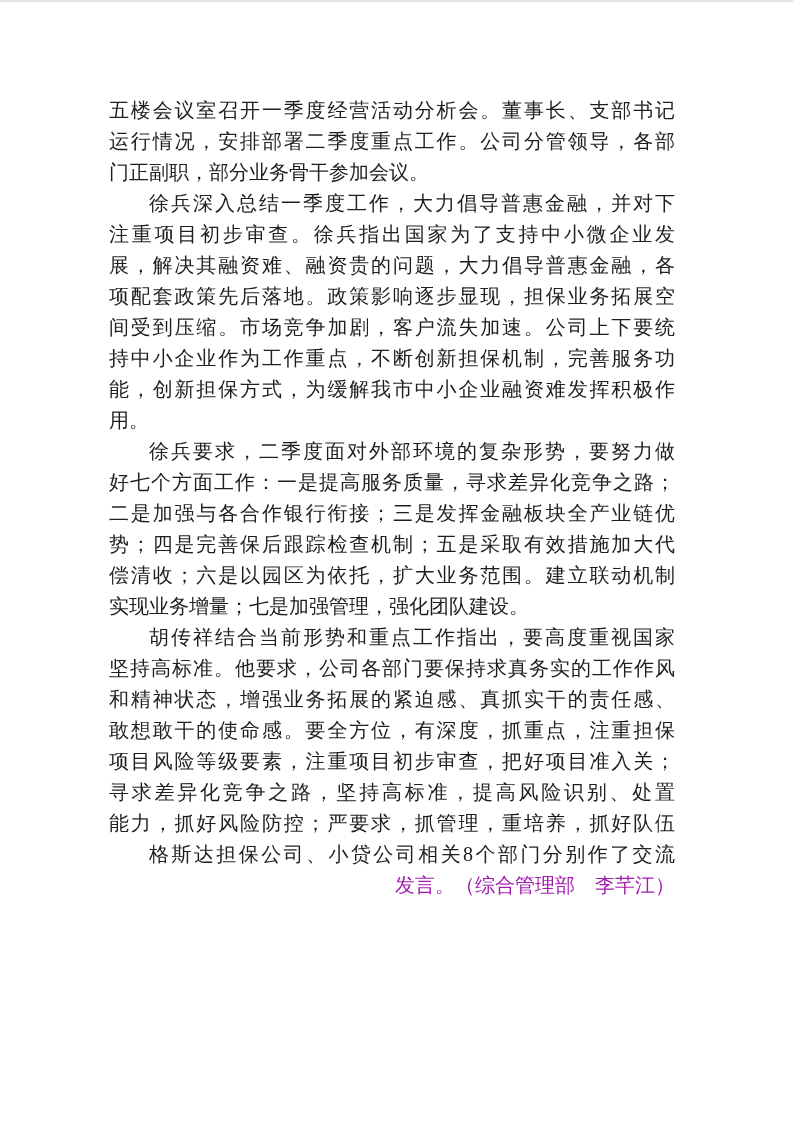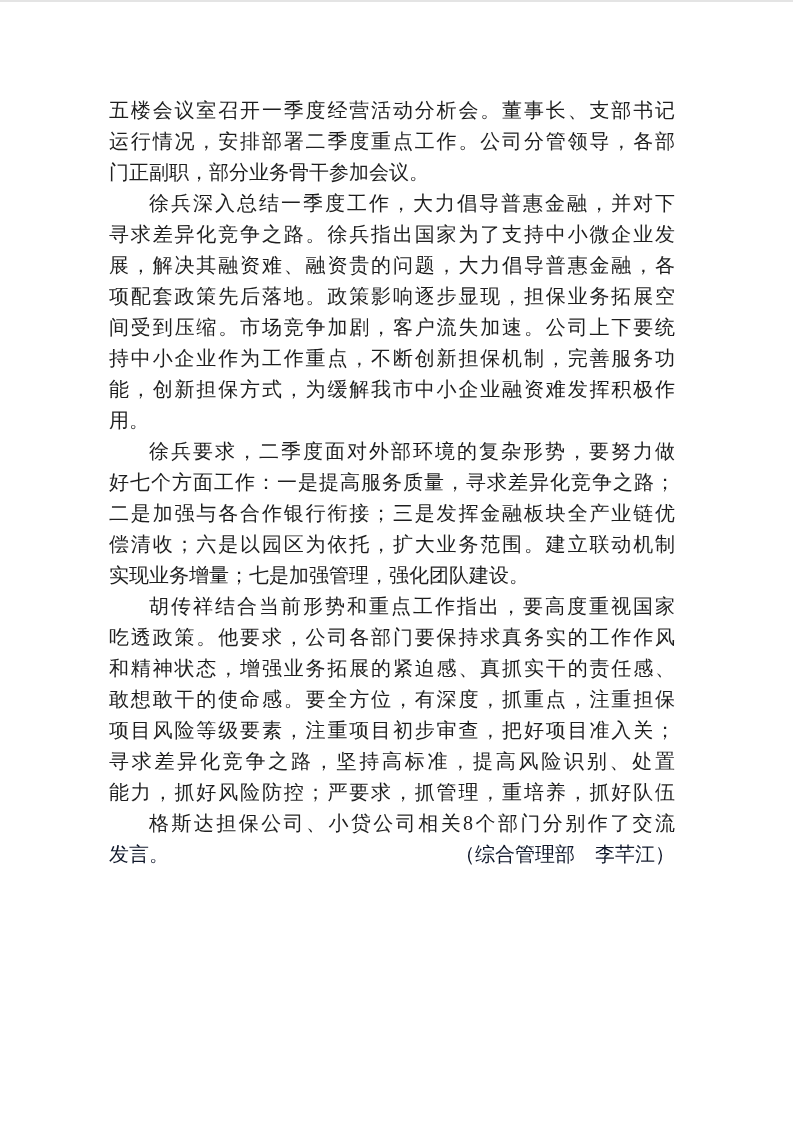--- a/index.html
+++ b/index.html
@@ -42,26 +42,26 @@
   }
   .line.para-end {
     text-align: center;
     text-align-last: left;
   }
   .line.first-indent {
     text-indent: 2em;
   }
   .closing-row {
     display: flex;
-    justify-content: space-between;
+    justify-content: flex-end;
     align-items: baseline;
     height: 31px;
     line-height: 31px;
     font-size: 20px;
-    color: #0f172a;
+    color: #a21caf;
   }
   .page-number {
     position: absolute;
     top: 1038px;
     left: 0;
     width: 100%;
     text-align: center;
     font-size: 15px;
     line-height: 20px;
     color: #2a2a2a;
@@ -72,34 +72,35 @@
 
 <div class="page-canvas">
   <div class="scan-edge"></div>
 
   <div class="text-block">
     <div>
         <div class="line">五楼会议室召开一季度经营活动分析会。董事长、支部书记</div>
         <div class="line">运行情况，安排部署二季度重点工作。公司分管领导，各部</div>
         <div class="line para-end">门正副职，部分业务骨干参加会议。</div>
         <div class="line first-indent">徐兵深入总结一季度工作，大力倡导普惠金融，并对下</div>
-        <div class="line">寻求差异化竞争之路。徐兵指出国家为了支持中小微企业发</div>
+        <div class="line">注重项目初步审查。徐兵指出国家为了支持中小微企业发</div>
         <div class="line">展，解决其融资难、融资贵的问题，大力倡导普惠金融，各</div>
         <div class="line">项配套政策先后落地。政策影响逐步显现，担保业务拓展空</div>
         <div class="line">间受到压缩。市场竞争加剧，客户流失加速。公司上下要统</div>
         <div class="line">持中小企业作为工作重点，不断创新担保机制，完善服务功</div>
         <div class="line">能，创新担保方式，为缓解我市中小企业融资难发挥积极作</div>
         <div class="line para-end">用。</div>
         <div class="line first-indent">徐兵要求，二季度面对外部环境的复杂形势，要努力做</div>
         <div class="line">好七个方面工作：一是提高服务质量，寻求差异化竞争之路；</div>
         <div class="line">二是加强与各合作银行衔接；三是发挥金融板块全产业链优</div>
+        <div class="line">势；四是完善保后跟踪检查机制；五是采取有效措施加大代</div>
         <div class="line">偿清收；六是以园区为依托，扩大业务范围。建立联动机制</div>
         <div class="line para-end">实现业务增量；七是加强管理，强化团队建设。</div>
         <div class="line first-indent">胡传祥结合当前形势和重点工作指出，要高度重视国家</div>
-        <div class="line">吃透政策。他要求，公司各部门要保持求真务实的工作作风</div>
+        <div class="line">坚持高标准。他要求，公司各部门要保持求真务实的工作作风</div>
         <div class="line">和精神状态，增强业务拓展的紧迫感、真抓实干的责任感、</div>
         <div class="line">敢想敢干的使命感。要全方位，有深度，抓重点，注重担保</div>
         <div class="line">项目风险等级要素，注重项目初步审查，把好项目准入关；</div>
         <div class="line">寻求差异化竞争之路，坚持高标准，提高风险识别、处置</div>
         <div class="line">能力，抓好风险防控；严要求，抓管理，重培养，抓好队伍</div>
         <div class="line first-indent">格斯达担保公司、小贷公司相关8个部门分别作了交流</div>
       </div>
     <div class="closing-row">
       <span>发言。</span>
       <span>（综合管理部　李芊江）</span>

